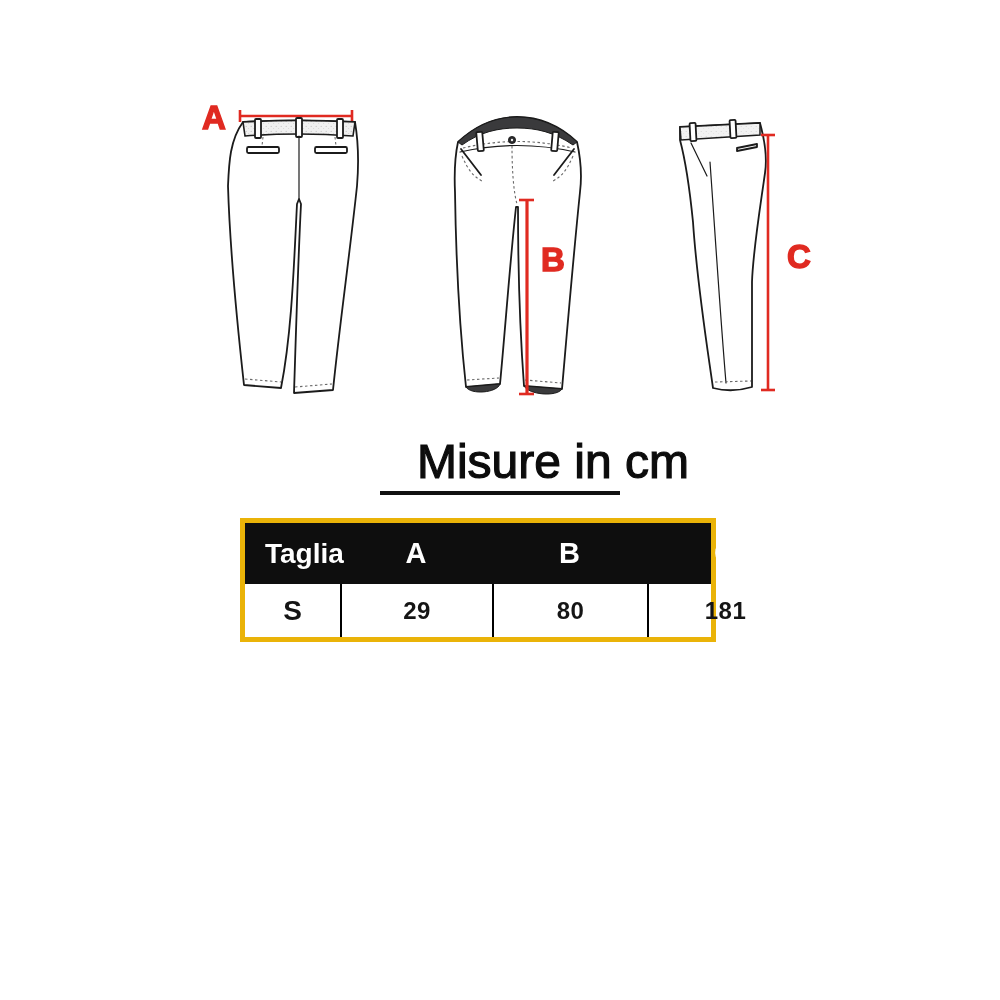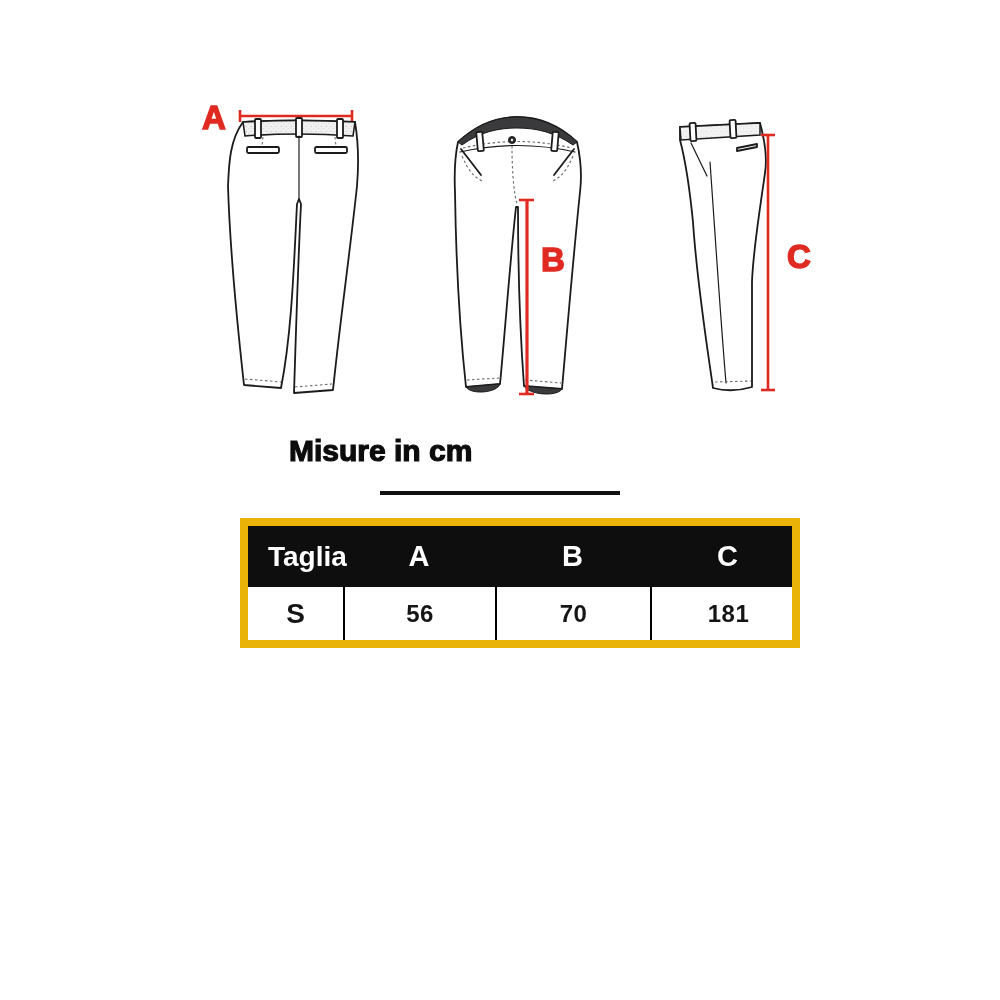--- a/index.html
+++ b/index.html
@@ -34,31 +34,31 @@
     -webkit-text-stroke:1.4px var(--accent-red,#e02a21);
     letter-spacing:0;line-height:1;
   }
   .label-a{left:202px;top:101px;}
   .label-b{left:541px;top:243px;}
   .label-c{left:787px;top:240px;}
 
   
   .title{
     position:absolute;left:289px;top:434px;width:400px;
-    text-align:left;font-size:30px;font-weight:bold;color:#0c0c0c;
+    text-align:right;font-size:48px;font-weight:normal;color:#0c0c0c;
     -webkit-text-stroke:1.2px #0c0c0c;letter-spacing:0;
   }
   .title-underline{
     position:absolute;left:380px;top:491px;width:240px;height:4px;background:#111;
   }
 
   
   .size-table{
-    position:absolute;left:240px;top:518px;width:560px;
-    border:8px solid #eab308;background:#0c4a6e;
+    position:absolute;left:240px;top:518px;width:476px;
+    border:5px solid #eab308;background:#0c4a6e;
   }
   .t-row{display:grid;grid-template-columns:95px 152px 155px 155px;}
   .t-head{background:var(--header-bg,#0e0e0e);height:61px;}
   .t-head .cell{
     color:#fff;font-size:29px;font-weight:bold;
     display:flex;align-items:center;justify-content:center;
   }
   .t-head .cell-first{justify-content:flex-start;padding-left:20px;font-size:28px;}
   .t-body{height:53px;background:#fff;}
   .t-body .cell{
@@ -207,19 +207,19 @@
 
   <div class="size-table">
     <div class="t-row t-head">
       <div class="cell cell-first">Taglia</div>
       <div class="cell">A</div>
       <div class="cell">B</div>
       <div class="cell">C</div>
     </div>
     <div class="t-row t-body">
       <div class="cell cell-first">S</div>
-      <div class="cell cell-num">56</div>
-      <div class="cell cell-num">70</div>
+      <div class="cell cell-num">29</div>
+      <div class="cell cell-num">80</div>
       <div class="cell cell-num">181</div>
     </div>
   </div>
 
 </div>
 
 </body></html>

